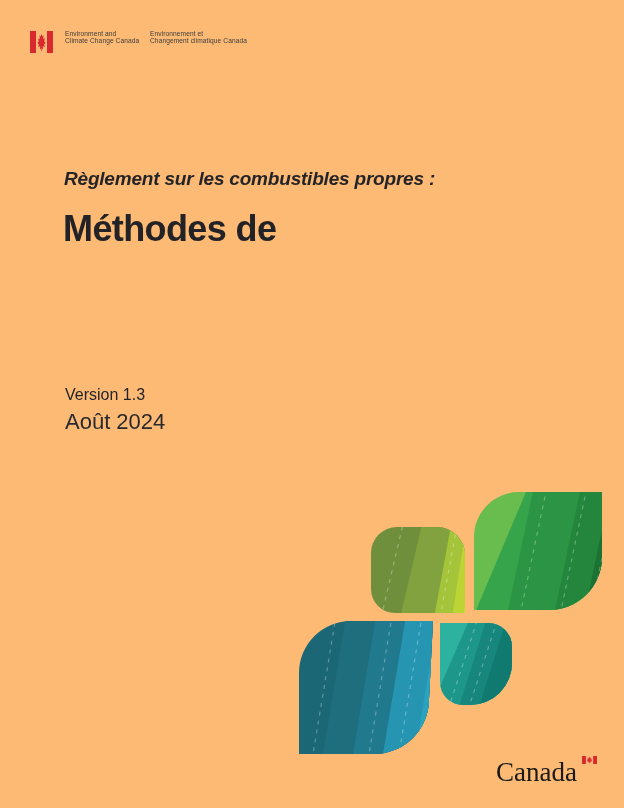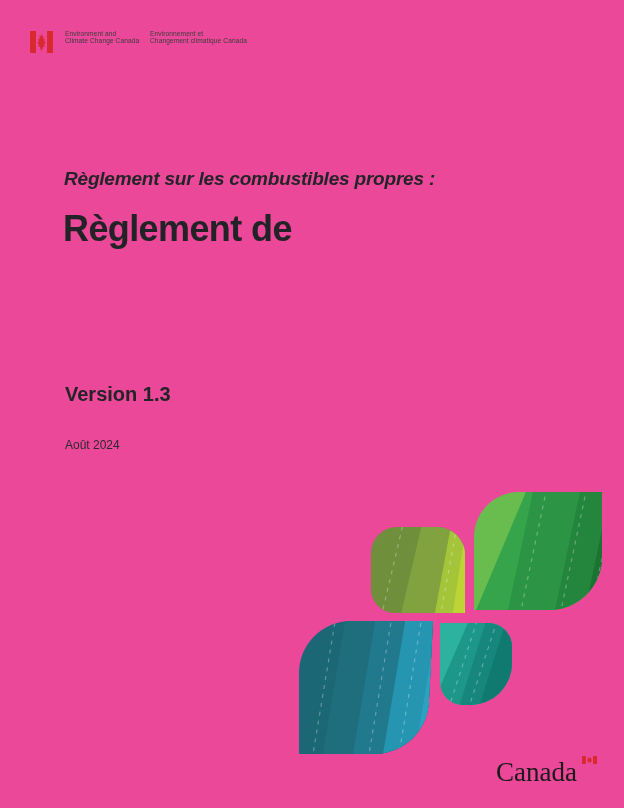--- a/index.html
+++ b/index.html
@@ -1,41 +1,41 @@
 <!DOCTYPE html>
 <html style="--flag-red: #d8292f;"><head>
 <meta charset="utf-8">
 <style>
   html,body{margin:0;padding:0;background:#ffffff;}
   .page{
     position:relative;
     width:624px;height:808px;
-    background:#ec4899;
+    background:#fdba74;
     overflow:hidden;
     font-family:"Liberation Sans", sans-serif;
   }
   
   .fip{position:absolute;left:30px;top:31px;display:flex;align-items:flex-start;}
   .fip-flag{width:23px;height:22px;display:block;}
   .fip-text{font-size:6.6px;line-height:7.2px;color:#3c3c3c;letter-spacing:0.1px;}
   .fip-text.en{position:absolute;left:35px;top:-1px;width:80px;}
   .fip-text.fr{position:absolute;left:120px;top:-1px;width:110px;}
   
   .cover{position:absolute;left:63px;top:168px;width:480px;color:#242428;}
   .subtitle{
     font-size:19px;font-weight:bold;font-style:italic;
     letter-spacing:-0.2px;margin:0 0 16px 1px;color:#242428;
   }
   .title{
     font-size:36px;line-height:45px;font-weight:bold;
     letter-spacing:-0.6px;margin:0;color:#232327;
   }
   .version-block{position:absolute;left:65px;top:381px;color:#242428;}
-  .version{font-size:20px;font-weight:bold;line-height:27px;}
-  .date{font-size:12px;line-height:27px;color:#2a2a2e;margin-top:24px;}
+  .version{font-size:16px;font-weight:normal;line-height:27px;}
+  .date{font-size:22px;line-height:27px;color:#2a2a2e;}
   
   .leaves{position:absolute;left:0;top:0;width:624px;height:808px;pointer-events:none;}
   
   .wordmark{position:absolute;left:496px;top:756px;width:104px;height:34px;}
   .wordmark-text{
     position:absolute;left:0;top:3px;
     font-family:"Liberation Serif", serif;
     font-size:27px;line-height:27px;color:#1a1a1a;letter-spacing:0px;
   }
   .wordmark-flag{position:absolute;left:86px;top:0px;width:15px;height:8px;}
@@ -59,21 +59,21 @@
     </div>
     <div class="fip-text fr">
       <div>Environnement et</div>
       <div>Changement climatique Canada</div>
     </div>
   </div>
 
   <div class="cover">
     <p class="subtitle">Règlement sur les combustibles propres :</p>
     <h1 class="title">
-      <span>Règlement de</span><br>
+      <span>Méthodes de</span><br>
       <br>
     </h1>
   </div>
 
   <div class="version-block">
     <div class="version">Version 1.3</div>
     <div class="date">Août 2024</div>
   </div>
 
   <svg class="leaves" viewBox="0 0 624 808" aria-hidden="true">

